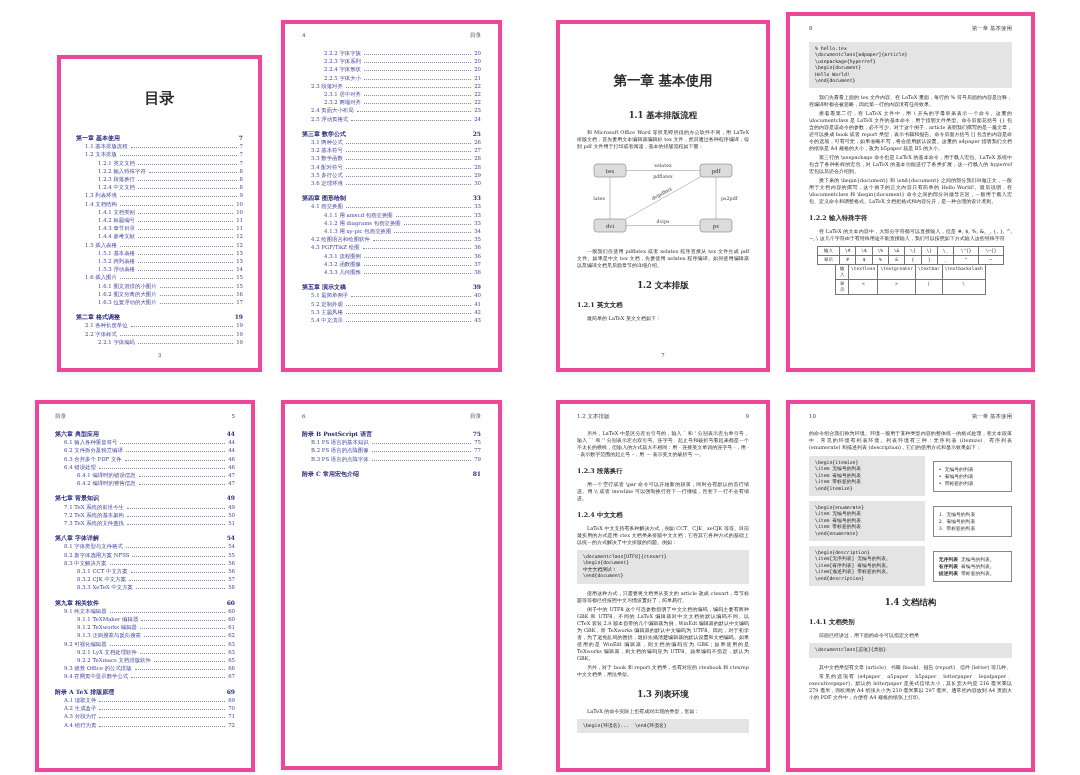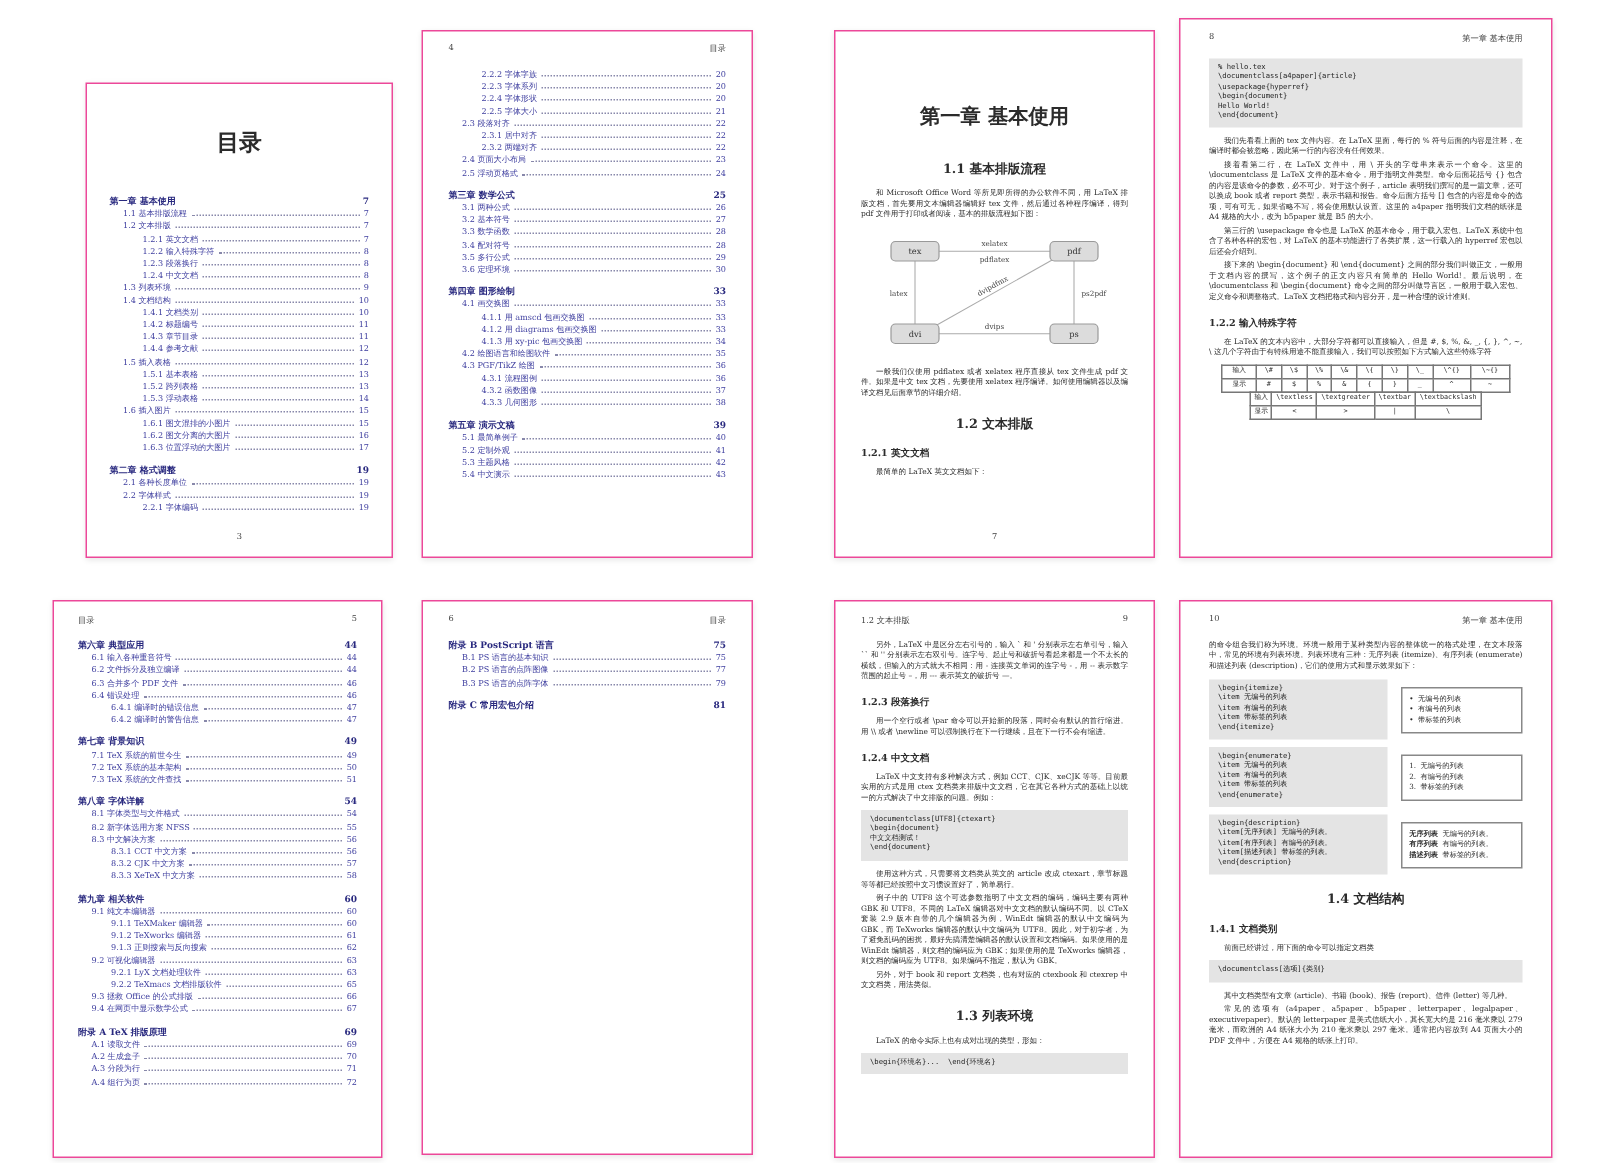--- a/index.html
+++ b/index.html
@@ -1,18 +1,18 @@
 <!DOCTYPE html>
 <html><head>
 <meta charset="utf-8">
 <style>
   * { margin:0; padding:0; box-sizing:border-box; }
   html,body { width:1080px; height:775px; background:#ffffff; overflow:hidden;
               font-family:"DejaVu Serif","Liberation Serif",serif; color:#2b2b2b; }
-  .page { position:absolute; background:#fff; border:1px solid #ec4899;
+  .page { position:absolute; background:#fff; border:4px solid #ec4899;
           box-shadow:0 1px 4px rgba(0,0,0,.10); overflow:hidden; }
   
   #pg3  { left:57px;  top:55px;  width:205px; height:317px; padding:30px 15px 0 15px; }
   #pg4  { left:281px; top:20px;  width:221px; height:352px; padding:8px 17px 0 17px; }
   #pg7  { left:556px; top:20px;  width:214px; height:352px; padding:48px 17px 0 17px; }
   #pg8  { left:786px; top:12px;  width:249px; height:360px; padding:9px 19px 0 19px; }
   #pg5  { left:35px;  top:400px; width:220px; height:372px; padding:9px 16px 0 16px; }
   #pg6  { left:281px; top:400px; width:221px; height:370px; padding:9px 17px 0 17px; }
   #pg9  { left:556px; top:400px; width:214px; height:372px; padding:9px 17px 0 17px; }
   #pg10 { left:786px; top:400px; width:249px; height:372px; padding:9px 19px 0 19px; }

